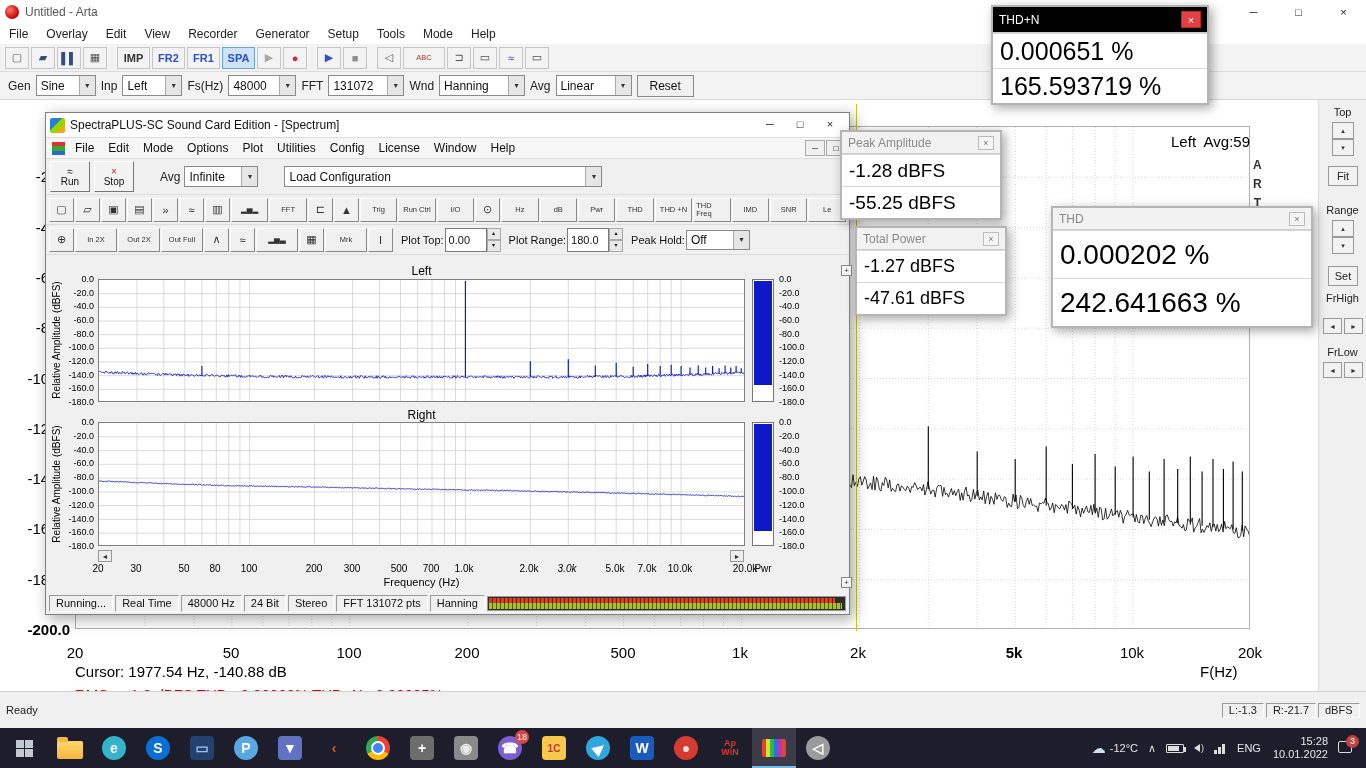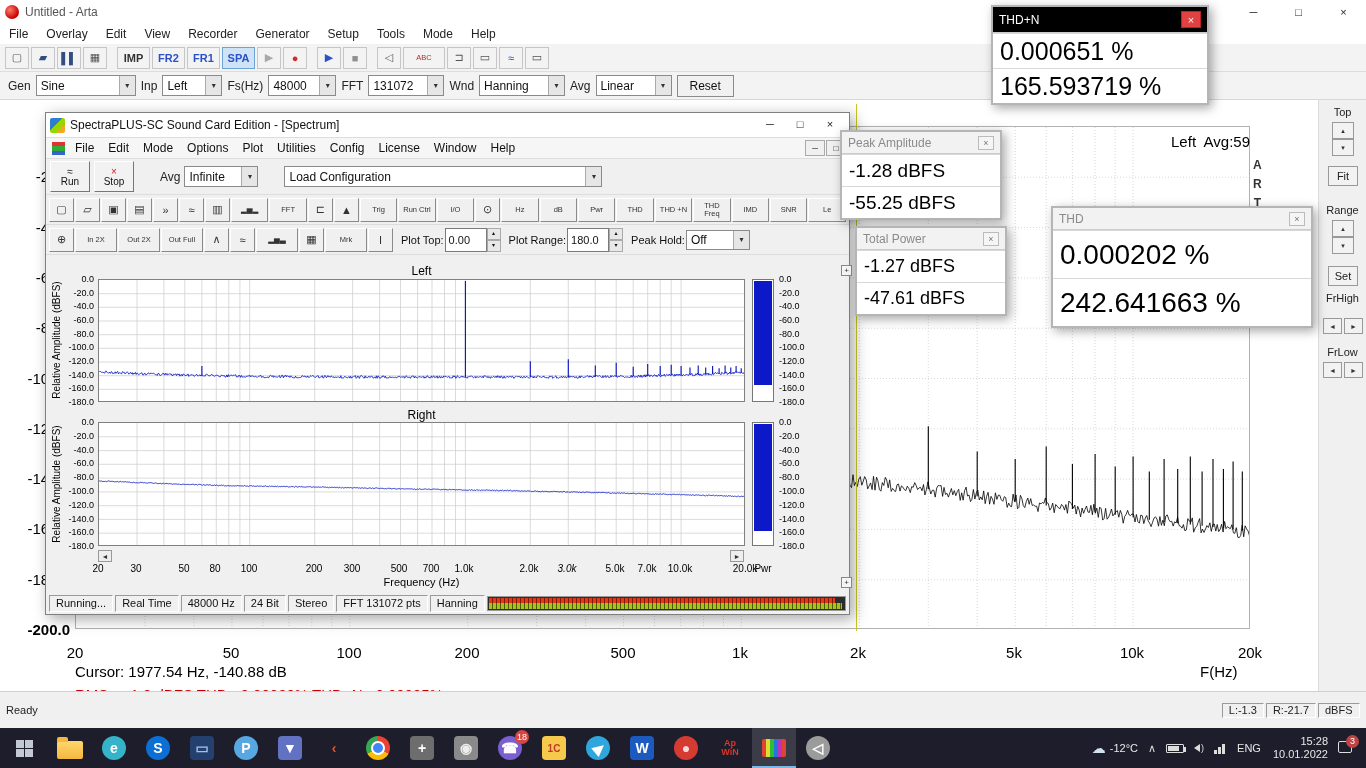--- a/index.html
+++ b/index.html
@@ -14,29 +14,29 @@
 .a-title-text{font-size:12px;color:#555}
 .wbtns{margin-left:auto;display:flex;height:24px}
 .wb{width:45px;display:flex;align-items:center;justify-content:center;font-size:11px;color:#222}
 .a-menu{position:absolute;top:24px;left:0;right:0;height:20px;background:#fff;display:flex;align-items:center;font-size:12px;color:#222}
 .a-menu .mi{padding:0 9px}
 .a-tb1{position:absolute;top:44px;left:0;right:0;height:28px;background:#f3f3f3;border-bottom:1px solid #ddd;display:flex;align-items:center;gap:2px;padding-left:5px}
 .a-tb2{position:absolute;top:72px;left:0;right:0;height:28px;background:#f3f3f3;border-bottom:1px solid #d7d7d7;display:flex;align-items:center;gap:5px;padding-left:8px;font-size:12px}
 .ig{display:inline-flex;gap:2px}
 .sep{width:6px}
 .tb{min-width:24px;height:22px;background:#f3f3f3;border:1px solid #c6c6c6;display:inline-flex;align-items:center;justify-content:center;font-size:11px;color:#333;padding:0 2px;white-space:pre}
-.tb.sm{font-size:7.5px;line-height:8px;text-align:center;white-space:normal;width:42px}
+.tb.sm{font-size:7.5px;line-height:8px;white-space:normal;width:42px}
 .mode{min-width:33px;height:22px;border:1px solid #c6c6c6;display:inline-flex;align-items:center;justify-content:center;font-size:11px;font-weight:bold;color:#333;background:#f3f3f3}
 .mode.blue{color:#2b50c8}
 .mode.active{background:#cfe3f6;border-color:#6da4d8}
 .lbl{font-size:12px;color:#222}
 .sel{height:21px;background:#fff;border:1px solid #8a8a8a;display:inline-flex;align-items:center}
 .sel-t{padding:0 4px;font-size:12px;flex:1;white-space:nowrap;overflow:hidden}
 .dd{width:16px;height:100%;border-left:1px solid #aaa;background:#e6e6e6;display:flex;align-items:center;justify-content:center;font-size:8px;color:#333;flex:none}
-.w80{width:100px}.w60{width:60px}.w68{width:68px}.w76{width:76px}.w86{width:86px}
+.w80{width:60px}.w60{width:60px}.w68{width:68px}.w76{width:76px}.w86{width:86px}
 .btn-reset{height:22px;padding:0 12px;border:1px solid #8a8a8a;background:#f1f1f1;display:inline-flex;align-items:center;font-size:12px}
 .a-client{position:absolute;top:100px;left:0;right:0;bottom:18px;background:#fff}
 #arta-svg{position:absolute;left:75px;top:26px;background:#fff;border:1px solid #b2b2b2}
 #arta-cursor{position:absolute;top:4px;width:1px;height:527px;background:#c9cb22}
 #arta-ylabels{position:absolute;inset:0;pointer-events:none}
 #arta-ylabels span{position:absolute;left:18px;width:52px;text-align:right;font-size:15px;color:#000;transform:translateY(-50%)}
 #arta-xticks{position:absolute;left:0;top:544px;width:100%;height:20px}
 .xtick{position:absolute;transform:translateX(-50%);color:#000}
 .arta-xt{font-size:15px}
 .sp-xt{font-size:10px}
@@ -268,21 +268,21 @@
           <span style="top: 529px; font-weight: bold;">-200.0</span>
         </div>
       <div id="arta-xticks">
           <span class="xtick arta-xt" style="left: 75px;">20</span>
           <span class="xtick arta-xt" style="left: 231px;">50</span>
           <span class="xtick arta-xt" style="left: 349px;">100</span>
           <span class="xtick arta-xt" style="left: 467px;">200</span>
           <span class="xtick arta-xt" style="left: 623px;">500</span>
           <span class="xtick arta-xt" style="left: 740px;">1k</span>
           <span class="xtick arta-xt" style="left: 858px;">2k</span>
-          <span class="xtick arta-xt" style="left: 1014px;">5k</span>
+          <span class="xtick arta-xt" style="left: 1014px; font-weight: bold;">5k</span>
           <span class="xtick arta-xt" style="left: 1132px;">10k</span>
           <span class="xtick arta-xt" style="left: 1250px;">20k</span>
         </div>
       <div class="a-fhz">F(Hz)</div>
       <div class="a-header">Left  Avg:59</div>
       <div class="a-side">
 
       <span>A</span>
           <span>R</span>
           <span>T</span>

